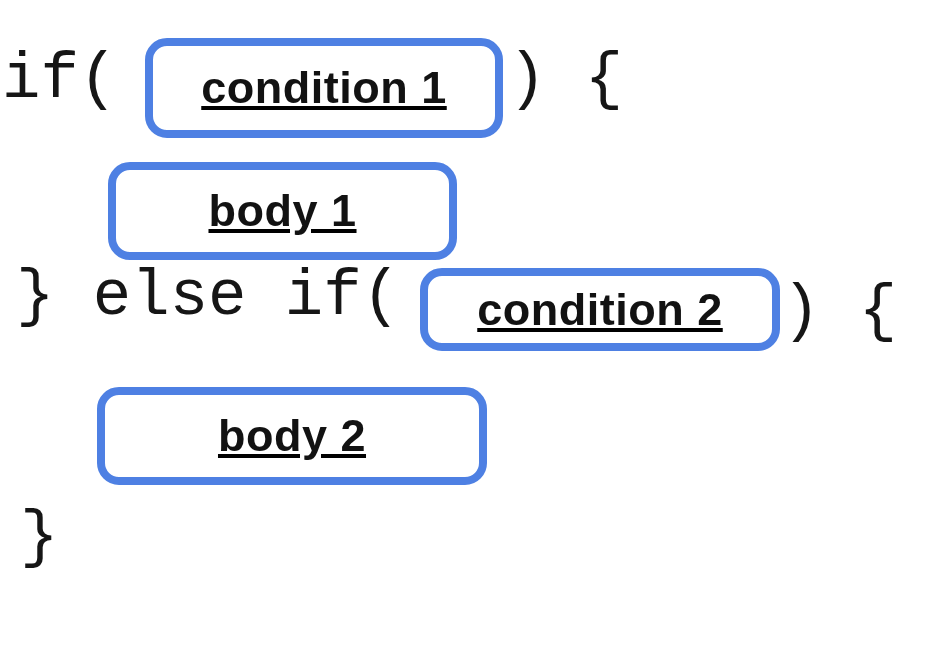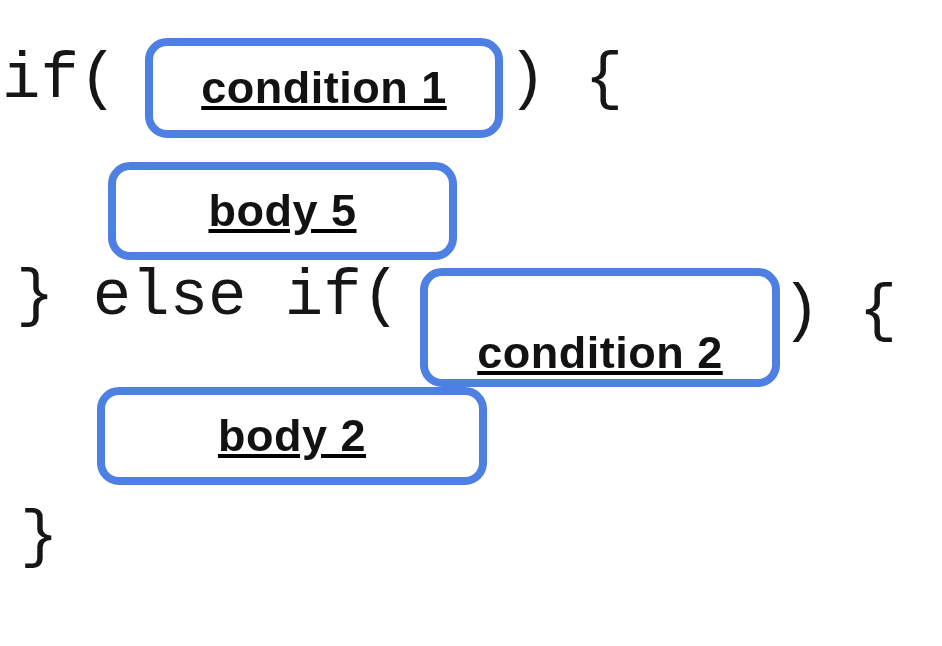--- a/index.html
+++ b/index.html
@@ -32,21 +32,21 @@
     background: #ffffff;
     border: 8px solid #4e80e3;
     border-radius: 22px;
     display: flex;
     align-items: center;
     justify-content: center;
     text-decoration: underline;
   }
   .slot-condition-1 { left: 145px; top: 38px;  width: 358px; height: 100px; }
   .slot-body-1      { left: 108px; top: 162px; width: 349px; height: 98px; }
-  .slot-condition-2 { left: 420px; top: 268px; width: 360px; height: 119px; align-items: flex-end; }
+  .slot-condition-2 { left: 420px; top: 268px; width: 360px; height: 83px; }
   .slot-body-2      { left: 97px;  top: 387px; width: 390px; height: 98px; }
   .slot-label {
     font-family: "Liberation Sans", sans-serif;
     font-weight: 700;
     font-size: 45px;
     color: #121212;
     letter-spacing: 0.5px;
     white-space: pre;
   }
 </style>
@@ -57,21 +57,21 @@
 
   <span class="code code-l1a">if(</span>
 
   <div class="slot slot-condition-1">
     <span class="slot-label">condition 1</span>
   </div>
 
   <span class="code code-l1b">) {</span>
 
   <div class="slot slot-body-1">
-    <span class="slot-label">body 5</span>
+    <span class="slot-label">body 1</span>
   </div>
 
   <span class="code code-l3a">} else if(</span>
 
   <div class="slot slot-condition-2">
     <span class="slot-label">condition 2</span>
   </div>
 
   <span class="code code-l3b">) {</span>
 

